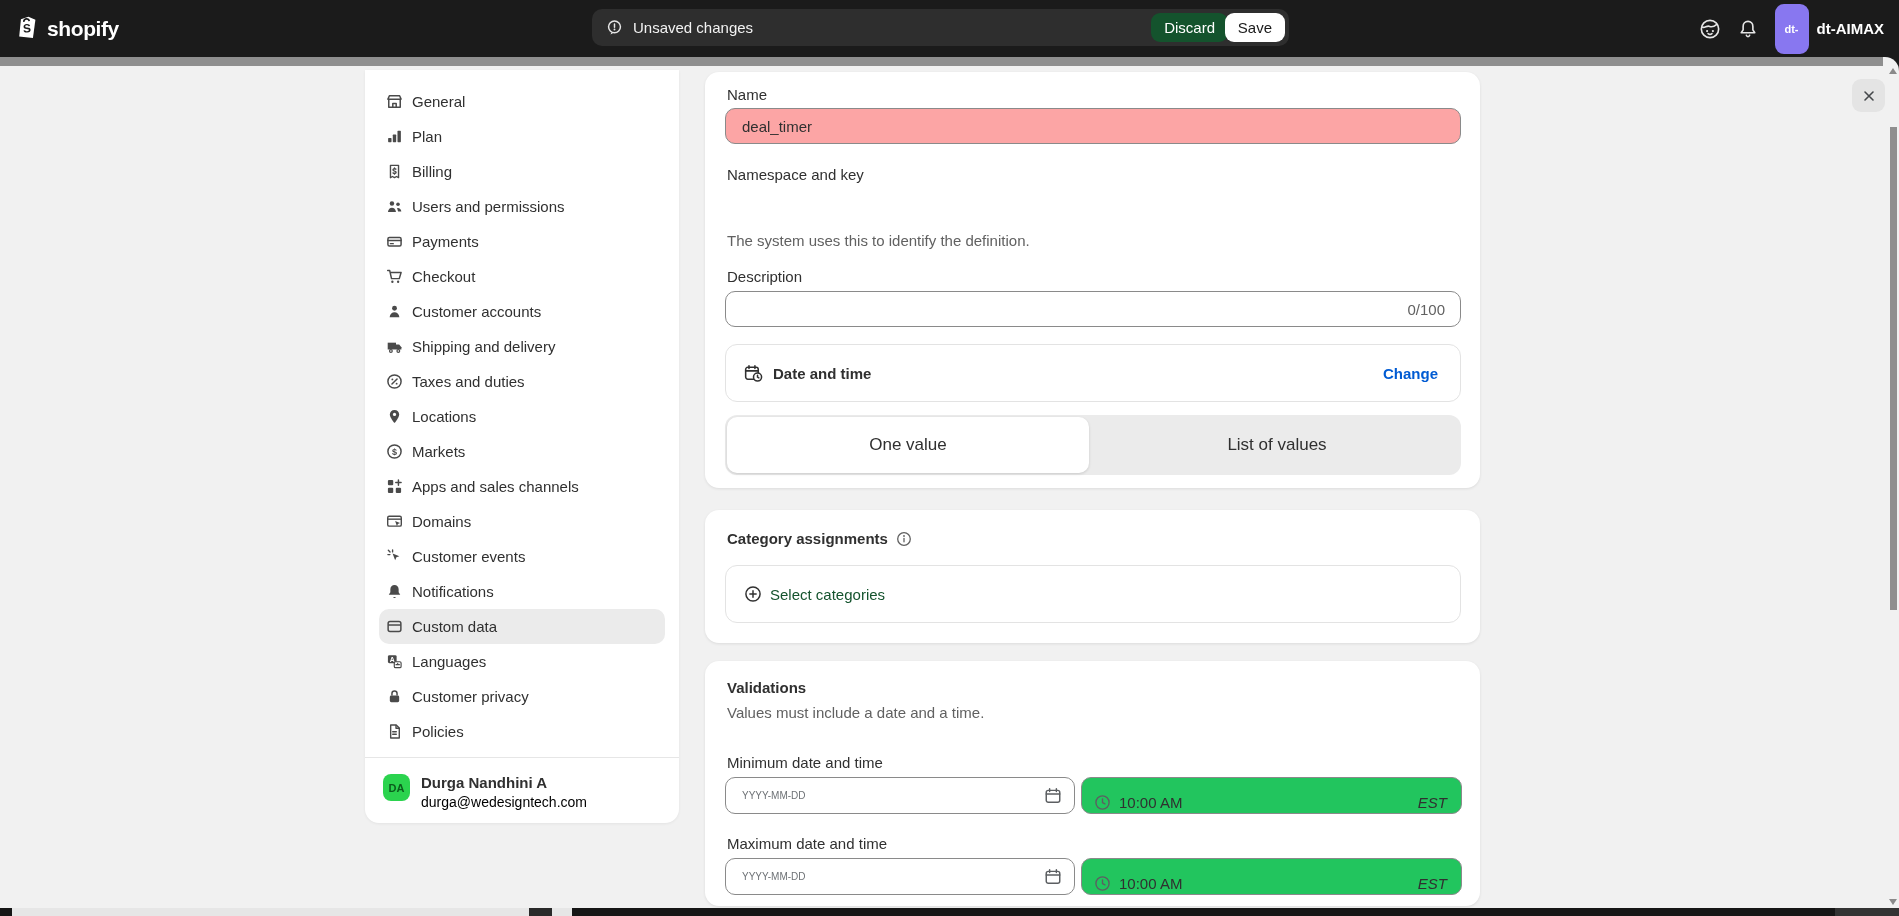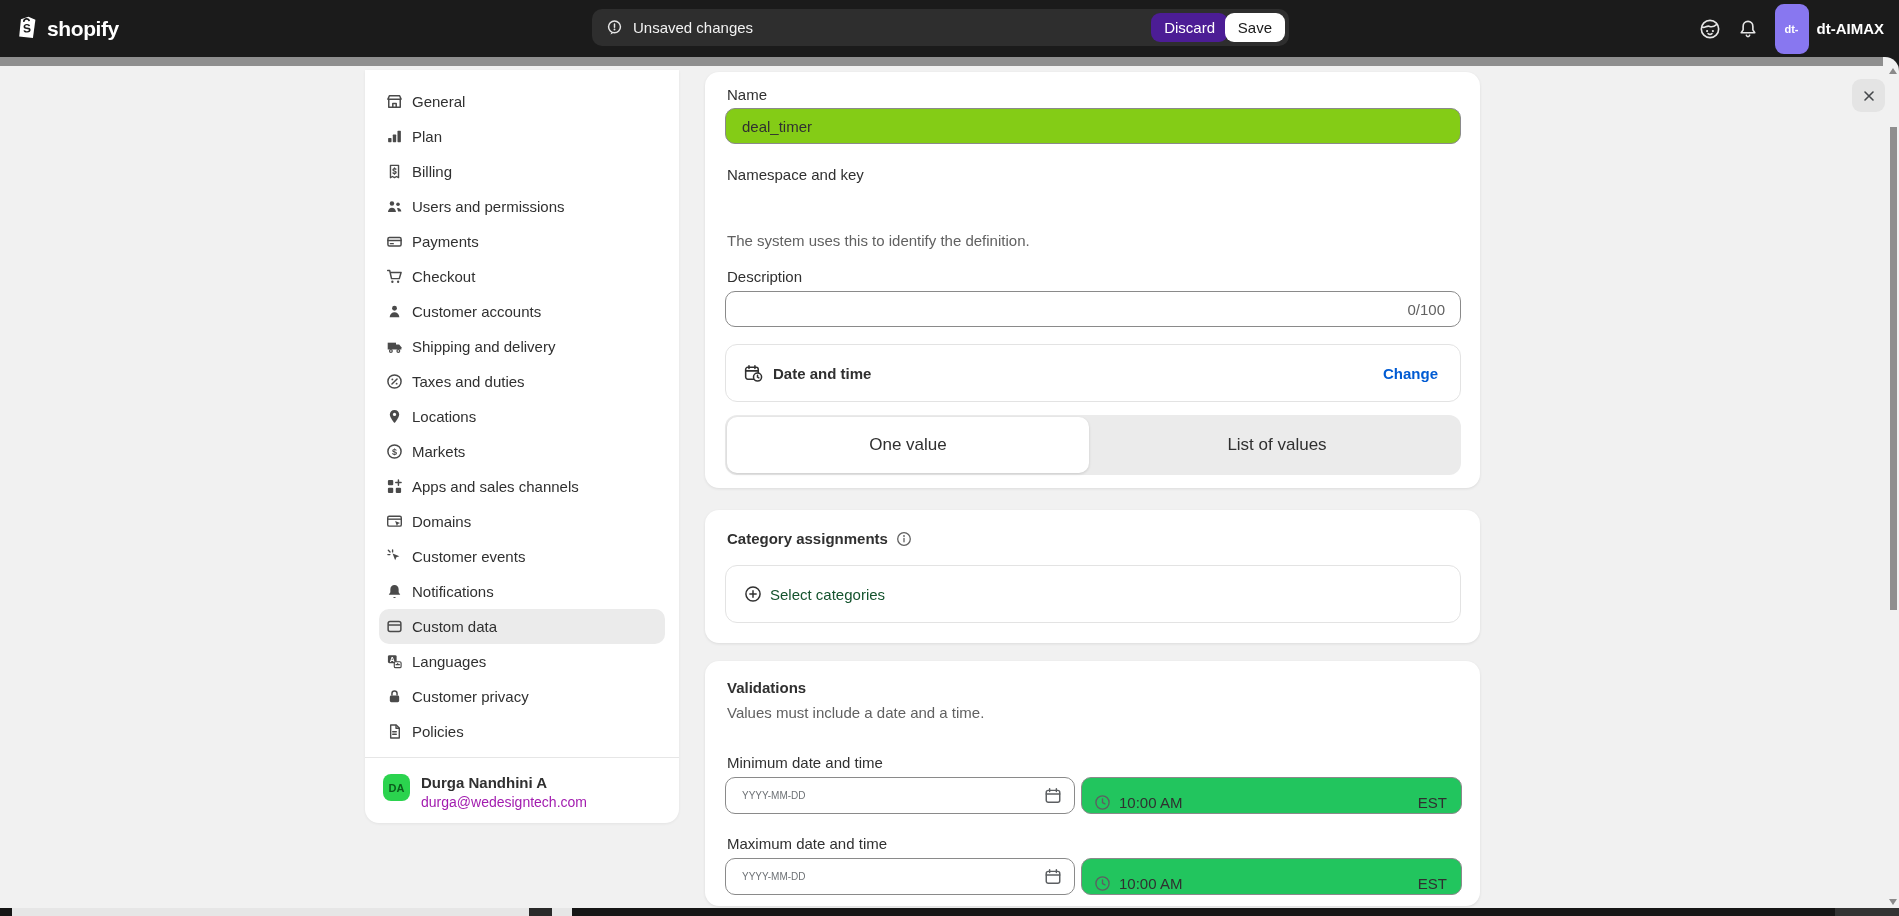--- a/index.html
+++ b/index.html
@@ -10,21 +10,21 @@
   }
   
   .topbar { position:absolute; left:0; top:0; width:1899px; height:57px; background:#1b1b1b; }
   .logo { position:absolute; left:16px; top:0; height:57px; display:flex; align-items:center; gap:7px; cursor:pointer; }
   .logo-word { color:#fff; font-size:21px; font-weight:bold; letter-spacing:-0.4px; }
   .unsaved-pill { position:absolute; left:592px; top:9px; width:697px; height:37px; background:#2e2e2e;
     border-radius:10px; display:flex; align-items:center; padding-left:14px; }
   .unsaved-msg { margin-left:10px; color:#f2f2f2; font-size:15px; }
   .btn { position:absolute; top:4px; height:29px; border:none; border-radius:9px; font-family:inherit;
     font-size:15px; display:flex; align-items:center; padding:0 13px; cursor:pointer; }
-  .btn-discard { right:61px; background:#4c1d95; color:#fff; }
+  .btn-discard { right:61px; background:#14532d; color:#fff; }
   .btn-save { right:4px; background:#ffffff; color:#1a1a1a; }
   .top-right { position:absolute; right:15px; top:0; height:57px; display:flex; align-items:center; gap:17px; }
   .top-icon { display:flex; align-items:center; cursor:pointer; }
   .avatar-sq { width:34px; height:50px; border-radius:9px; background:#8877f0; color:#fff; font-size:11px;
     font-weight:bold; display:flex; align-items:center; justify-content:center; }
   .top-user-name { color:#fff; font-size:15px; font-weight:bold; }
   
   .sheet-strip { position:absolute; left:0; top:57px; width:1883px; height:9px; background:#8f8f8f; }
   .sheet-corner { position:absolute; right:0; top:57px; width:16px; height:20px; background:#1b1b1b; }
   .sheet-corner::after { content:''; position:absolute; inset:0; background:#f1f1f1; border-top-right-radius:14px; }
@@ -34,31 +34,31 @@
   .nav-item { margin:0 14px; height:35px; display:flex; align-items:center; padding-left:6px;
     border-radius:10px; cursor:pointer;text-align:right; }
   .nav-item.selected { background:#ebebeb; }
   .nav-icon { width:18px; height:18px; margin-right:9px; display:flex; align-items:center; justify-content:center; }
   .nav-label { font-size:15px; color:#303030; }
   .side-divider { margin-top:8px; border-top:1px solid #e6e6e6; }
   .side-user { padding:16px 14px 0 18px; display:flex; gap:11px; }
   .avatar-green { width:27px; height:27px; border-radius:8px; background:#2bd34e; color:#0b5c1c;
     font-size:11px; font-weight:bold; display:flex; align-items:center; justify-content:center; flex:0 0 auto; }
   .side-user-name { font-size:15px; font-weight:bold; color:#303030; }
-  .side-user-email { font-size:14px; color:#a21caf; margin-top:3px; }
+  .side-user-email { font-size:14px; color:#000000; margin-top:3px; }
   
   .card { position:absolute; left:705px; width:775px; background:#fff; border-radius:14px;
     box-shadow:0 1px 3px rgba(0,0,0,.09); }
   .card-1 { top:72px; height:416px; }
   .card-2 { top:510px; height:133px; }
   .card-3 { top:661px; height:245px; }
   .f-label { position:absolute; left:22px; font-size:15px; color:#303030; }
   .f-title { position:absolute; left:22px; font-size:15px; font-weight:bold; color:#303030; display:flex; align-items:center; gap:8px; }
   .t-input { position:absolute; left:20px; width:736px; height:36px; border:1px solid #8a8a8a; border-radius:10px;
-    background:#84cc16; font-family:inherit; font-size:15px; color:#303030; padding:0 16px; outline:none; }
+    background:#fca5a5; font-family:inherit; font-size:15px; color:#303030; padding:0 16px; outline:none; }
   .t-input::placeholder { color:#6d7175; }
   .helper { position:absolute; left:22px; font-size:15px; color:#616161; }
   .desc-wrap { position:absolute; left:20px; top:219px; width:736px; height:36px; }
   .desc-wrap input { width:100%; height:100%; border:1px solid #8a8a8a; border-radius:10px; font-family:inherit;
     font-size:15px; padding:0 70px 0 16px; outline:none; }
   .char-count { position:absolute; right:16px; top:50%; transform:translateY(-50%); font-size:15px; color:#616161; }
   .dt-box { position:absolute; left:20px; top:272px; width:736px; height:58px; border:1px solid #e3e3e3;
     border-radius:12px; display:flex; align-items:center; padding:0 22px 0 18px; }
   .dt-label { margin-left:10px; font-size:15px; font-weight:bold; color:#303030; }
   .link { margin-left:auto; font-size:15px; font-weight:bold; color:#005bd3; cursor:pointer; }
@@ -73,21 +73,21 @@
   .pick-label { margin-left:8px; font-size:15px; color:#14532d; }
   .sub-note { position:absolute; left:22px; font-size:15px; color:#616161; }
   .date-input { position:absolute; left:20px; width:350px; height:37px; border:1px solid #8a8a8a; border-radius:10px; background:#fff; }
   .date-input input { width:100%; height:100%; border:none; border-radius:10px; font-family:Liberation Sans, sans-serif; font-size:10px;
     padding:0 40px 0 16px; outline:none; color:#303030; background:transparent; }
   .date-input input::placeholder { color:#6d7175; }
   .cal-ic { position:absolute; right:12px; top:9px; }
   .time-input { position:absolute; left:376px; width:381px; height:37px; border:1px solid #8a8a8a; border-radius:10px;
     background:#22c55e; display:flex; align-items:center; padding:14px 14px 0 12px; cursor:pointer; }
   .time-val { margin-left:8px; font-size:15px; color:#303030; }
-  .tz { margin-left:auto; font-size:15px; color:#303030; }
+  .tz { margin-left:auto; font-size:15px; color:#303030;font-style:italic; }
   
   .close-btn { position:absolute; left:1852px; top:79px; width:33px; height:33px; border-radius:9px; background:#e4e4e4;
     display:flex; align-items:center; justify-content:center; cursor:pointer; }
   .sb-thumb { position:absolute; left:1890px; top:127px; width:7px; height:483px; background:#8f8f8f; cursor:pointer; }
   .sb-up { position:absolute; left:1889px; top:68px; width:0; height:0; border-left:4px solid transparent;
     border-right:4px solid transparent; border-bottom:6px solid #8a8a8a; cursor:pointer; }
   .sb-down { position:absolute; left:1889px; top:899px; width:0; height:0; border-left:4px solid transparent;
     border-right:4px solid transparent; border-top:6px solid #8a8a8a; cursor:pointer; }
   .bottom-strip { position:absolute; left:0; top:908px; width:1899px; height:8px; background:#161616; }
   .bottom-light { position:absolute; left:12px; top:908px; width:560px; height:8px; background:#e6e6e6; }

